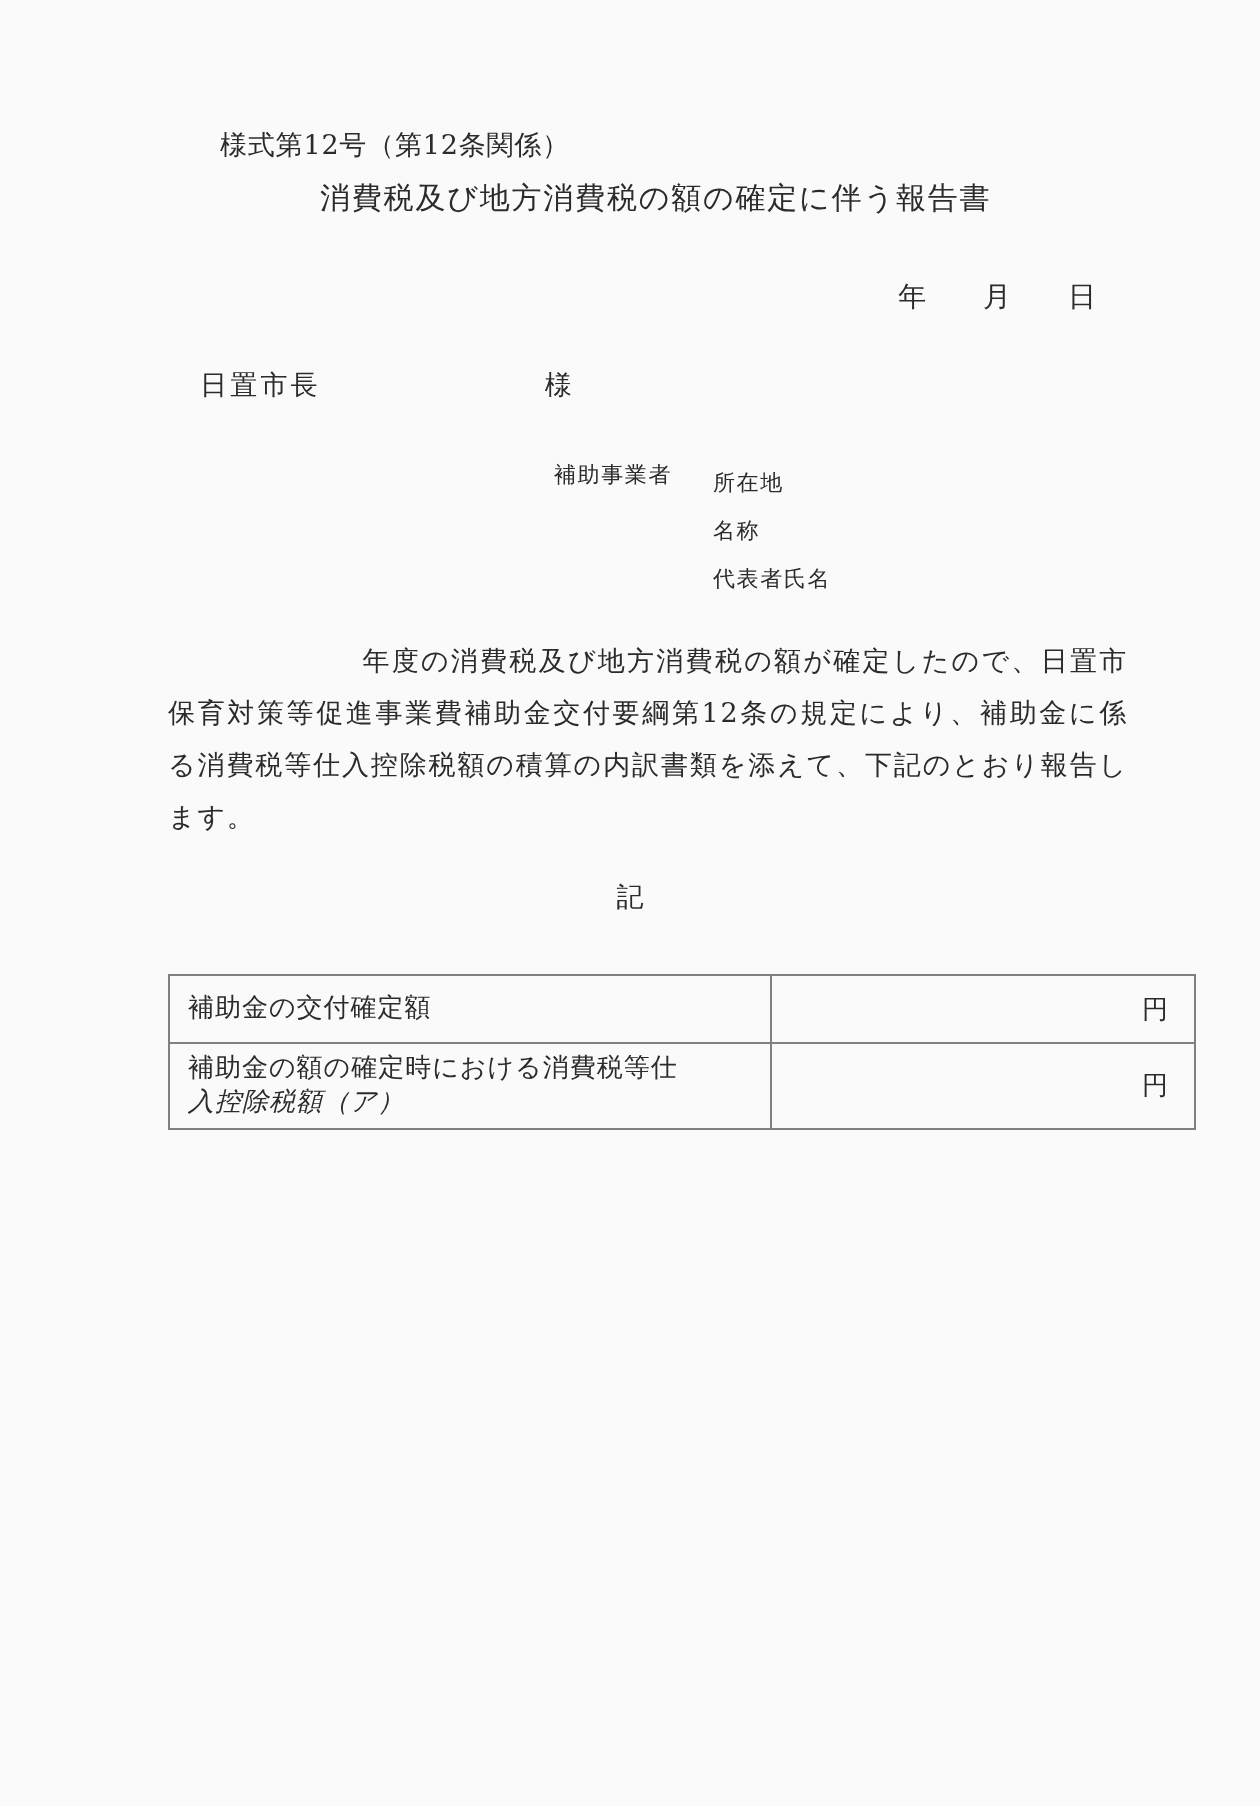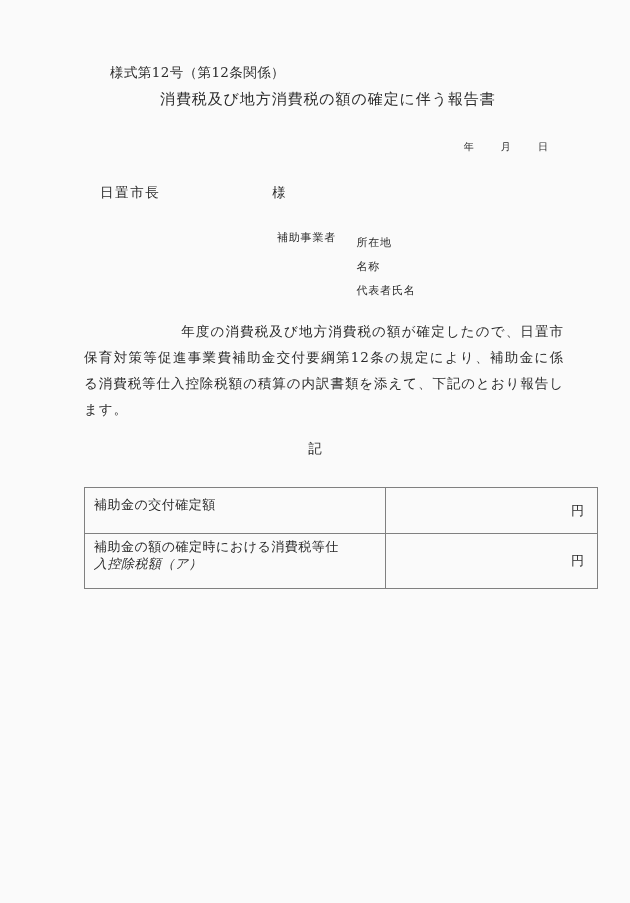--- a/index.html
+++ b/index.html
@@ -41,21 +41,21 @@
     font-size: 15px;
     letter-spacing: 0.9px;
     white-space: nowrap;
   }
 
   
   .date-line {
     position: absolute;
     right: 82px;
     top: 140px;
-    font-size: 10px;
+    font-size: 14px;
     white-space: nowrap;
   }
   .date-line span {
     margin-left: 24px;
   }
   .date-line span:first-child {
     margin-left: 0;
   }
 
   
@@ -84,21 +84,20 @@
     letter-spacing: 0.8px;
   }
   .applicant .fields {
     display: inline-block;
     vertical-align: top;
     margin-left: 17px;
   }
   .applicant .fields div {
     line-height: 24px;
     letter-spacing: 0.8px;
-    font-family: Liberation Serif, serif;
   }
 
   
   .body-text {
     position: absolute;
     left: 84px;
     top: 318px;
     width: 480px;
     font-size: 13.5px;
     line-height: 26px;
@@ -128,21 +127,21 @@
     table-layout: fixed;
     font-size: 13px;
   }
   .amount-table td {
     border: 1px solid #808080;
     padding: 0;
     vertical-align: middle;
   }
   .amount-table .label-cell {
     width: 285px;
-    padding: 4px 6px 16px 9px;
+    padding: 4px 6px 4px 9px;
     line-height: 17px;
     letter-spacing: 0.5px;
   }
   .amount-table .value-cell {
     width: 192px;
     text-align: right;
     padding: 4px 13px 4px 6px;
   }
   .amount-table tr.single .label-cell,
   .amount-table tr.single .value-cell {

